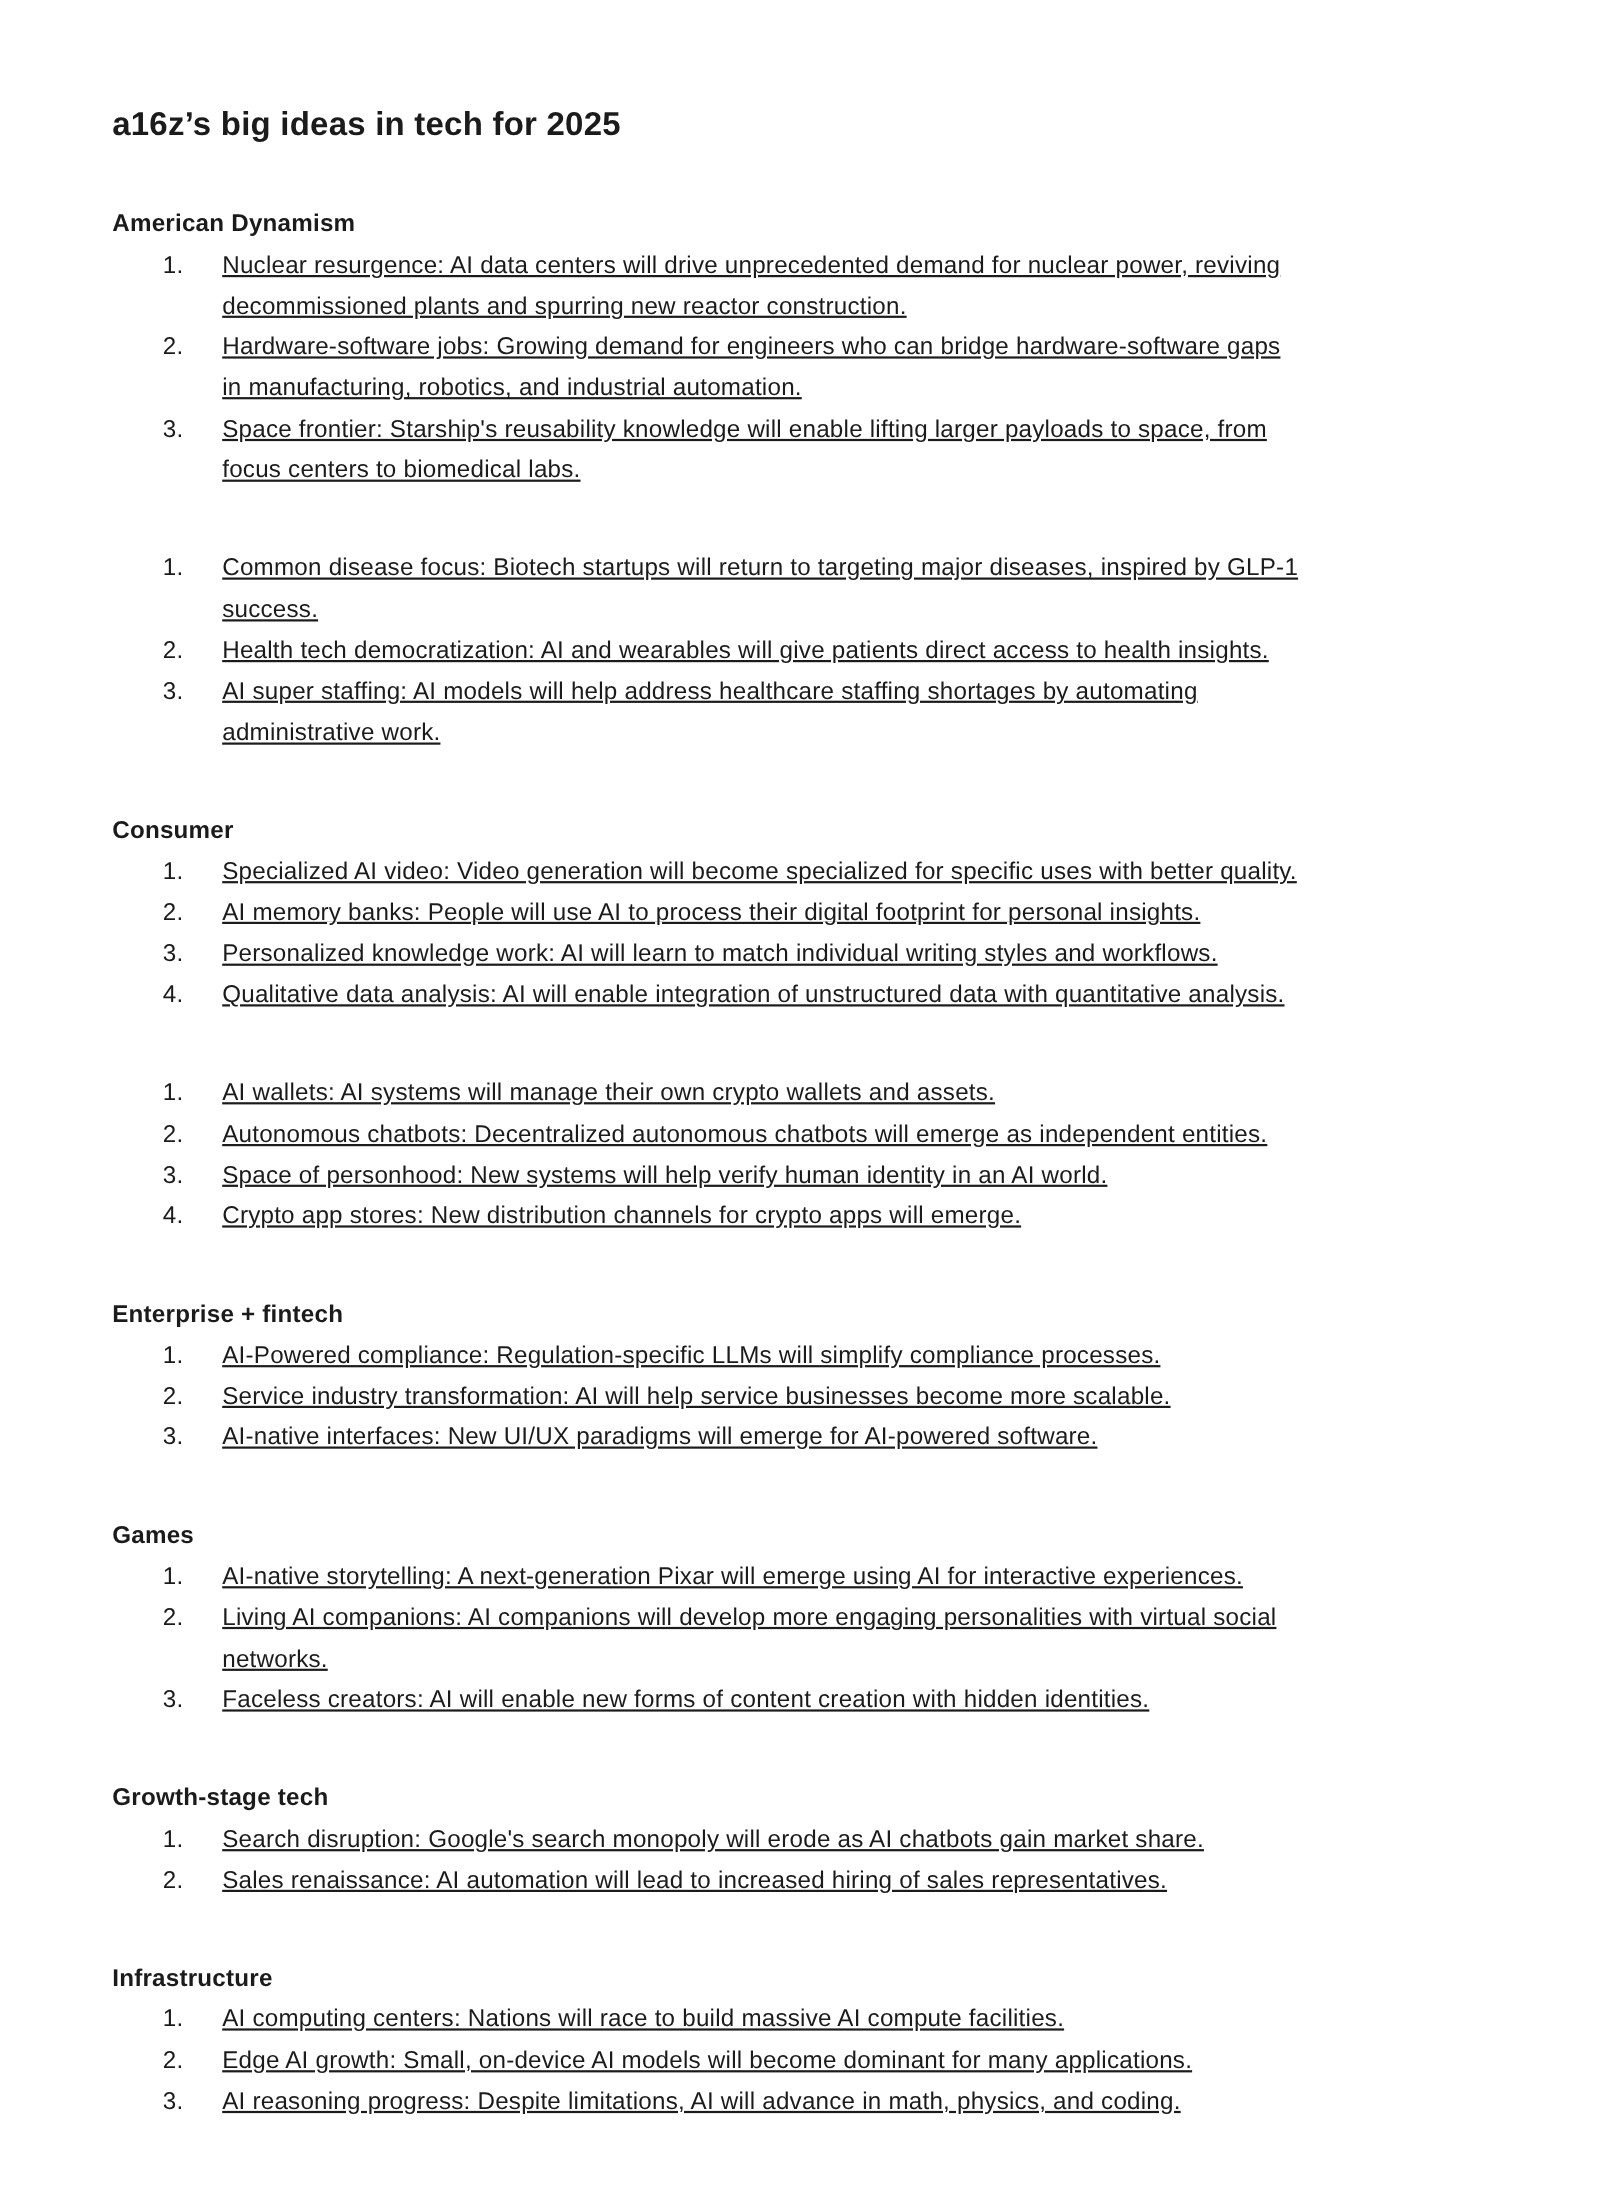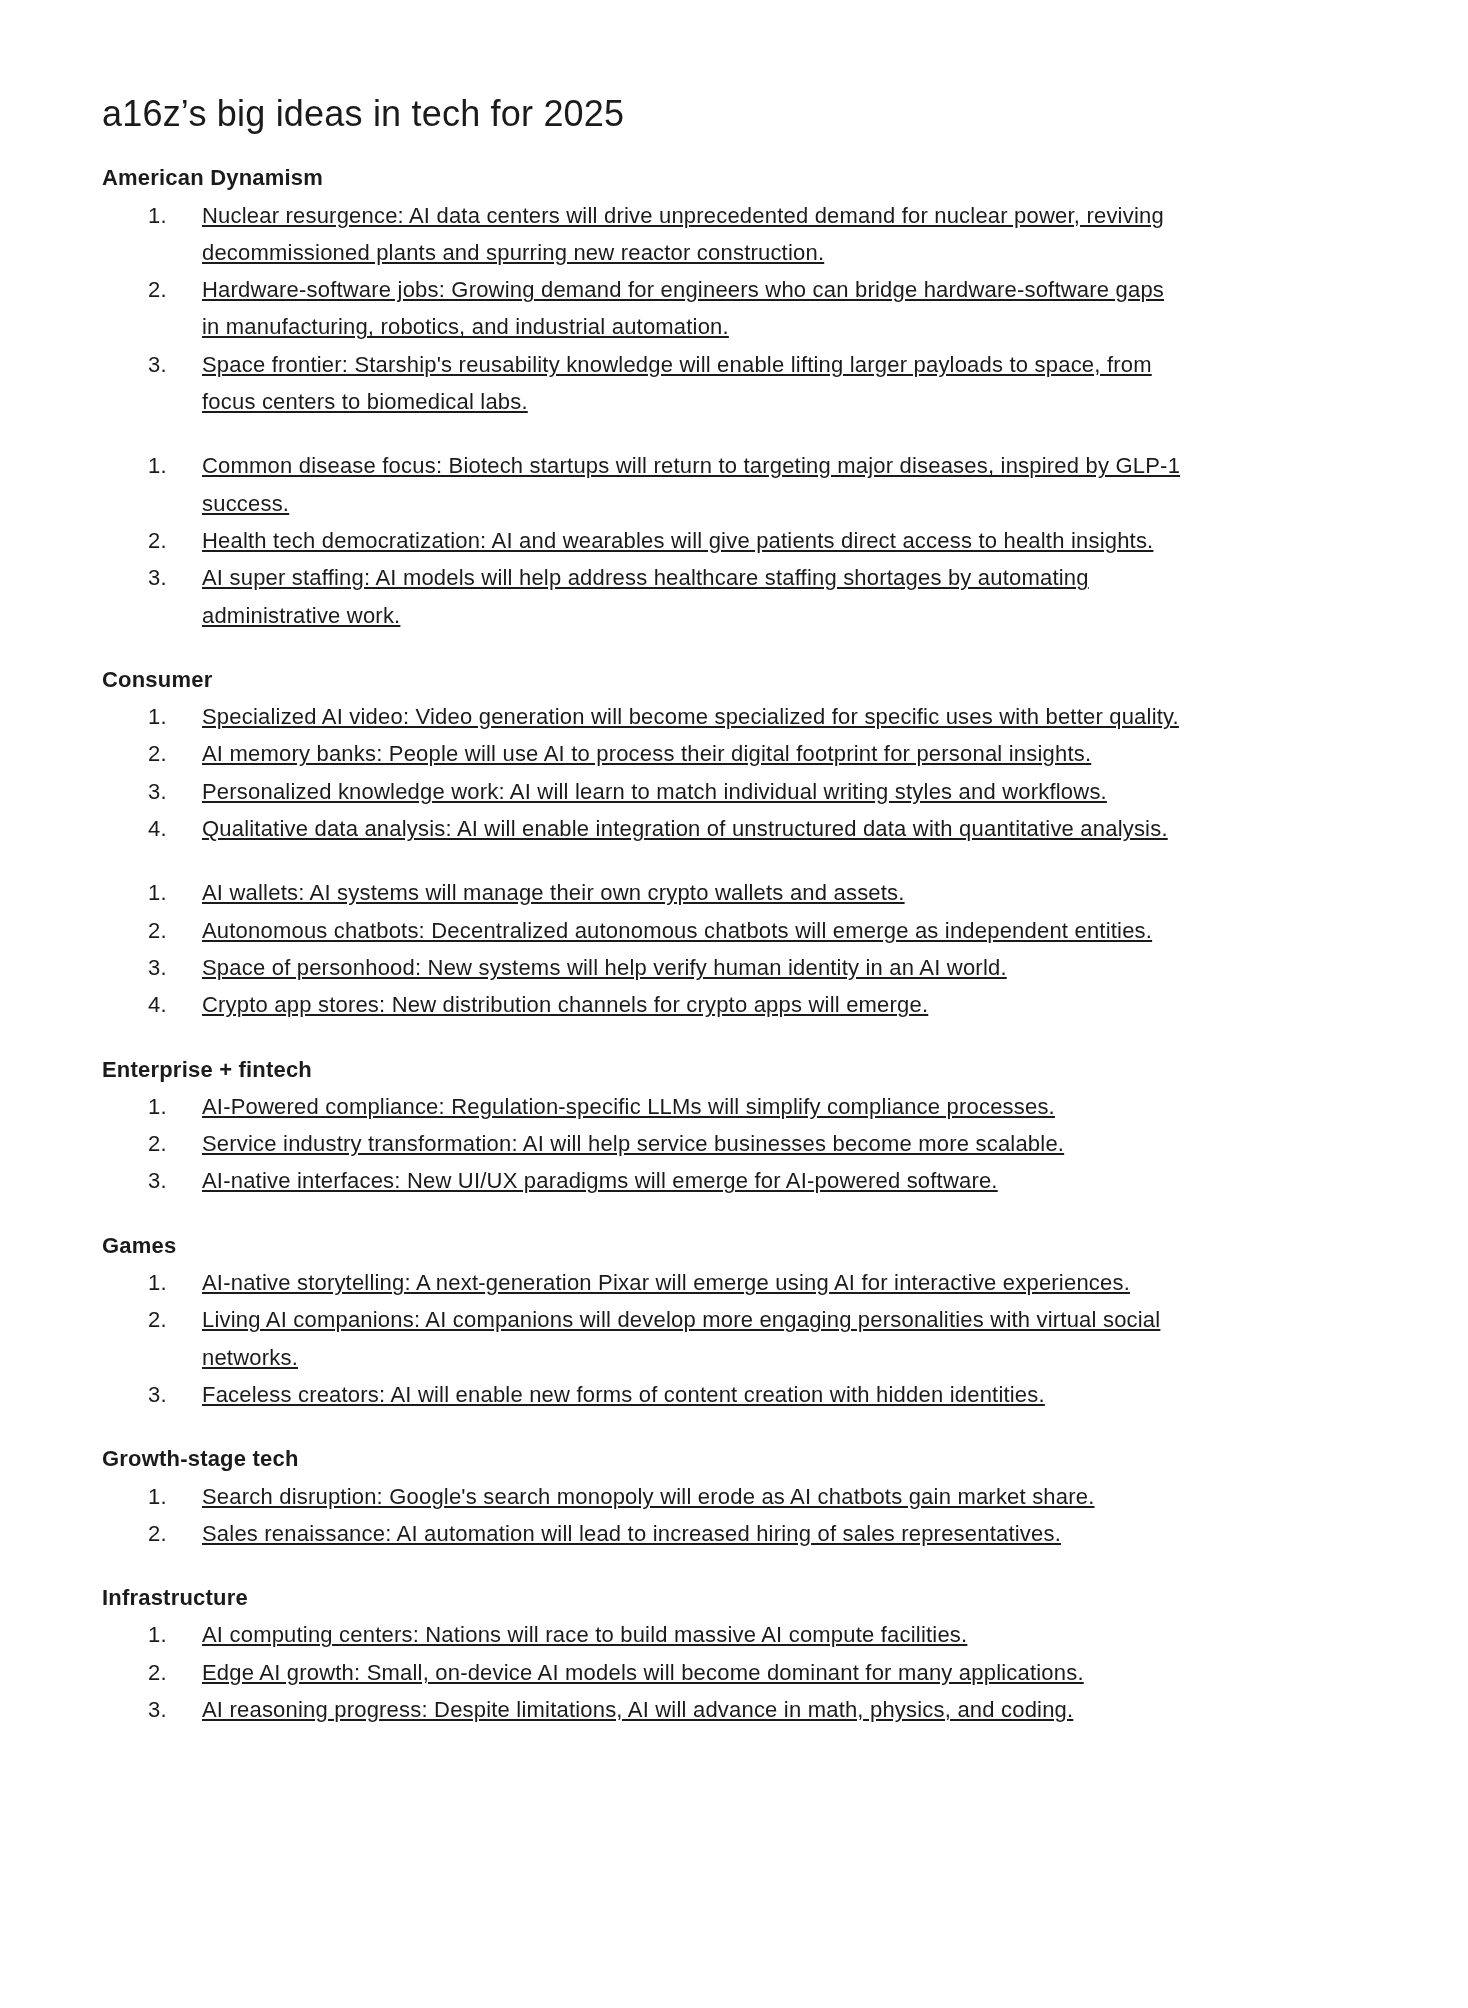--- a/index.html
+++ b/index.html
@@ -14,27 +14,27 @@
     box-sizing: border-box;
     padding: 95px 48px 0 102px;
     background: #ffffff;
     overflow: hidden;
     font-family: "Liberation Sans", sans-serif;
     color: #1b1b1b;
     letter-spacing: 0.2px;
   }
   .doc-title {
     margin: 0 0 17px 0;
-    font-size: 36px;
-    font-weight: 400;
+    font-size: 30px;
+    font-weight: 700;
     line-height: 37.3px;
     white-space: nowrap;
   }
   .section {
-    margin-top: 27px;
+    margin-top: 52px;
   }
   .sec-title {
     margin: 0;
     font-size: 22px;
     font-weight: 700;
     line-height: 37.3px;
     white-space: nowrap;
   }
   .item {
     position: relative;

